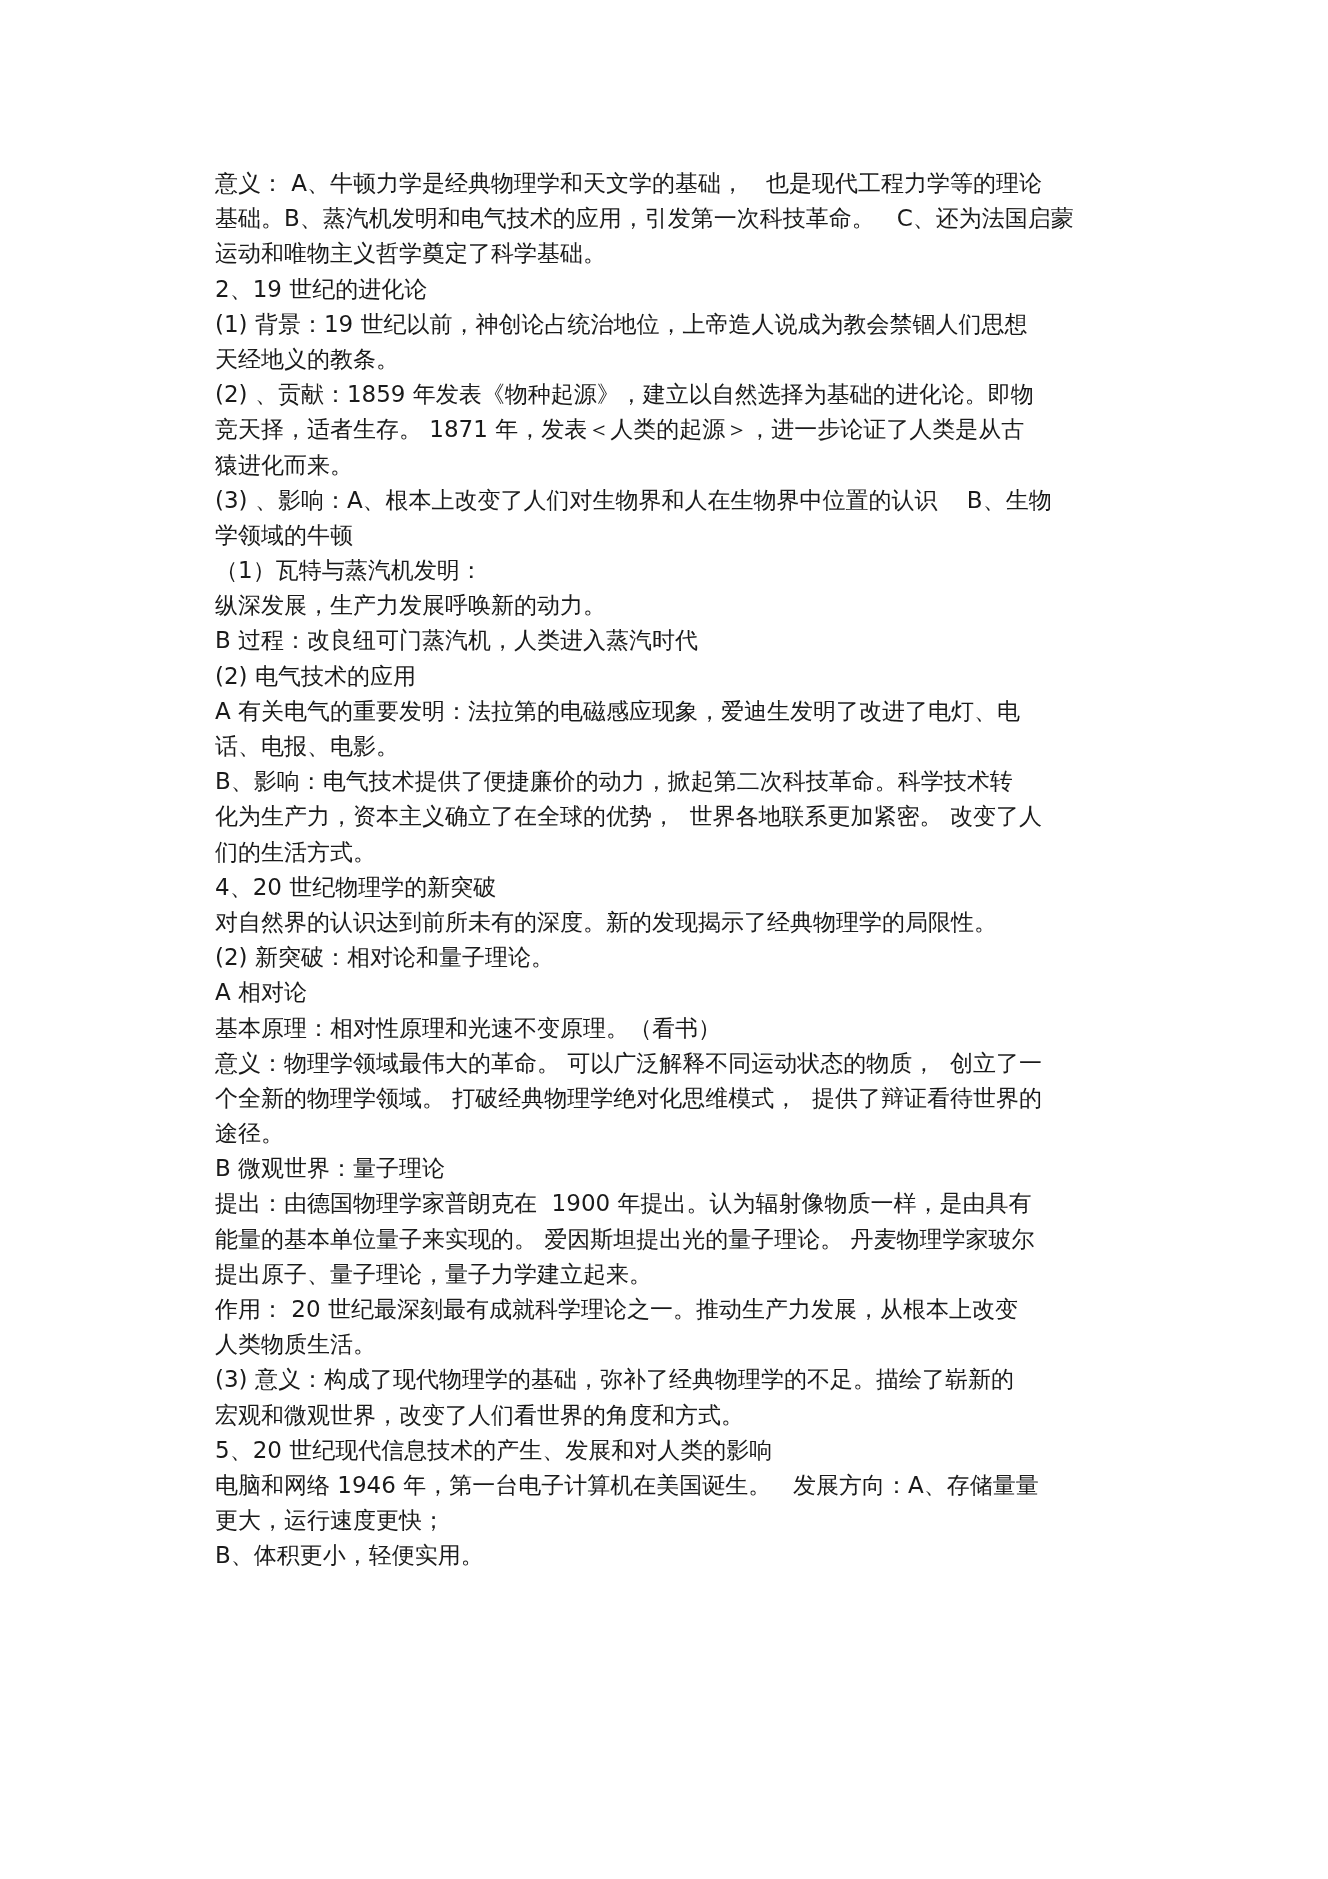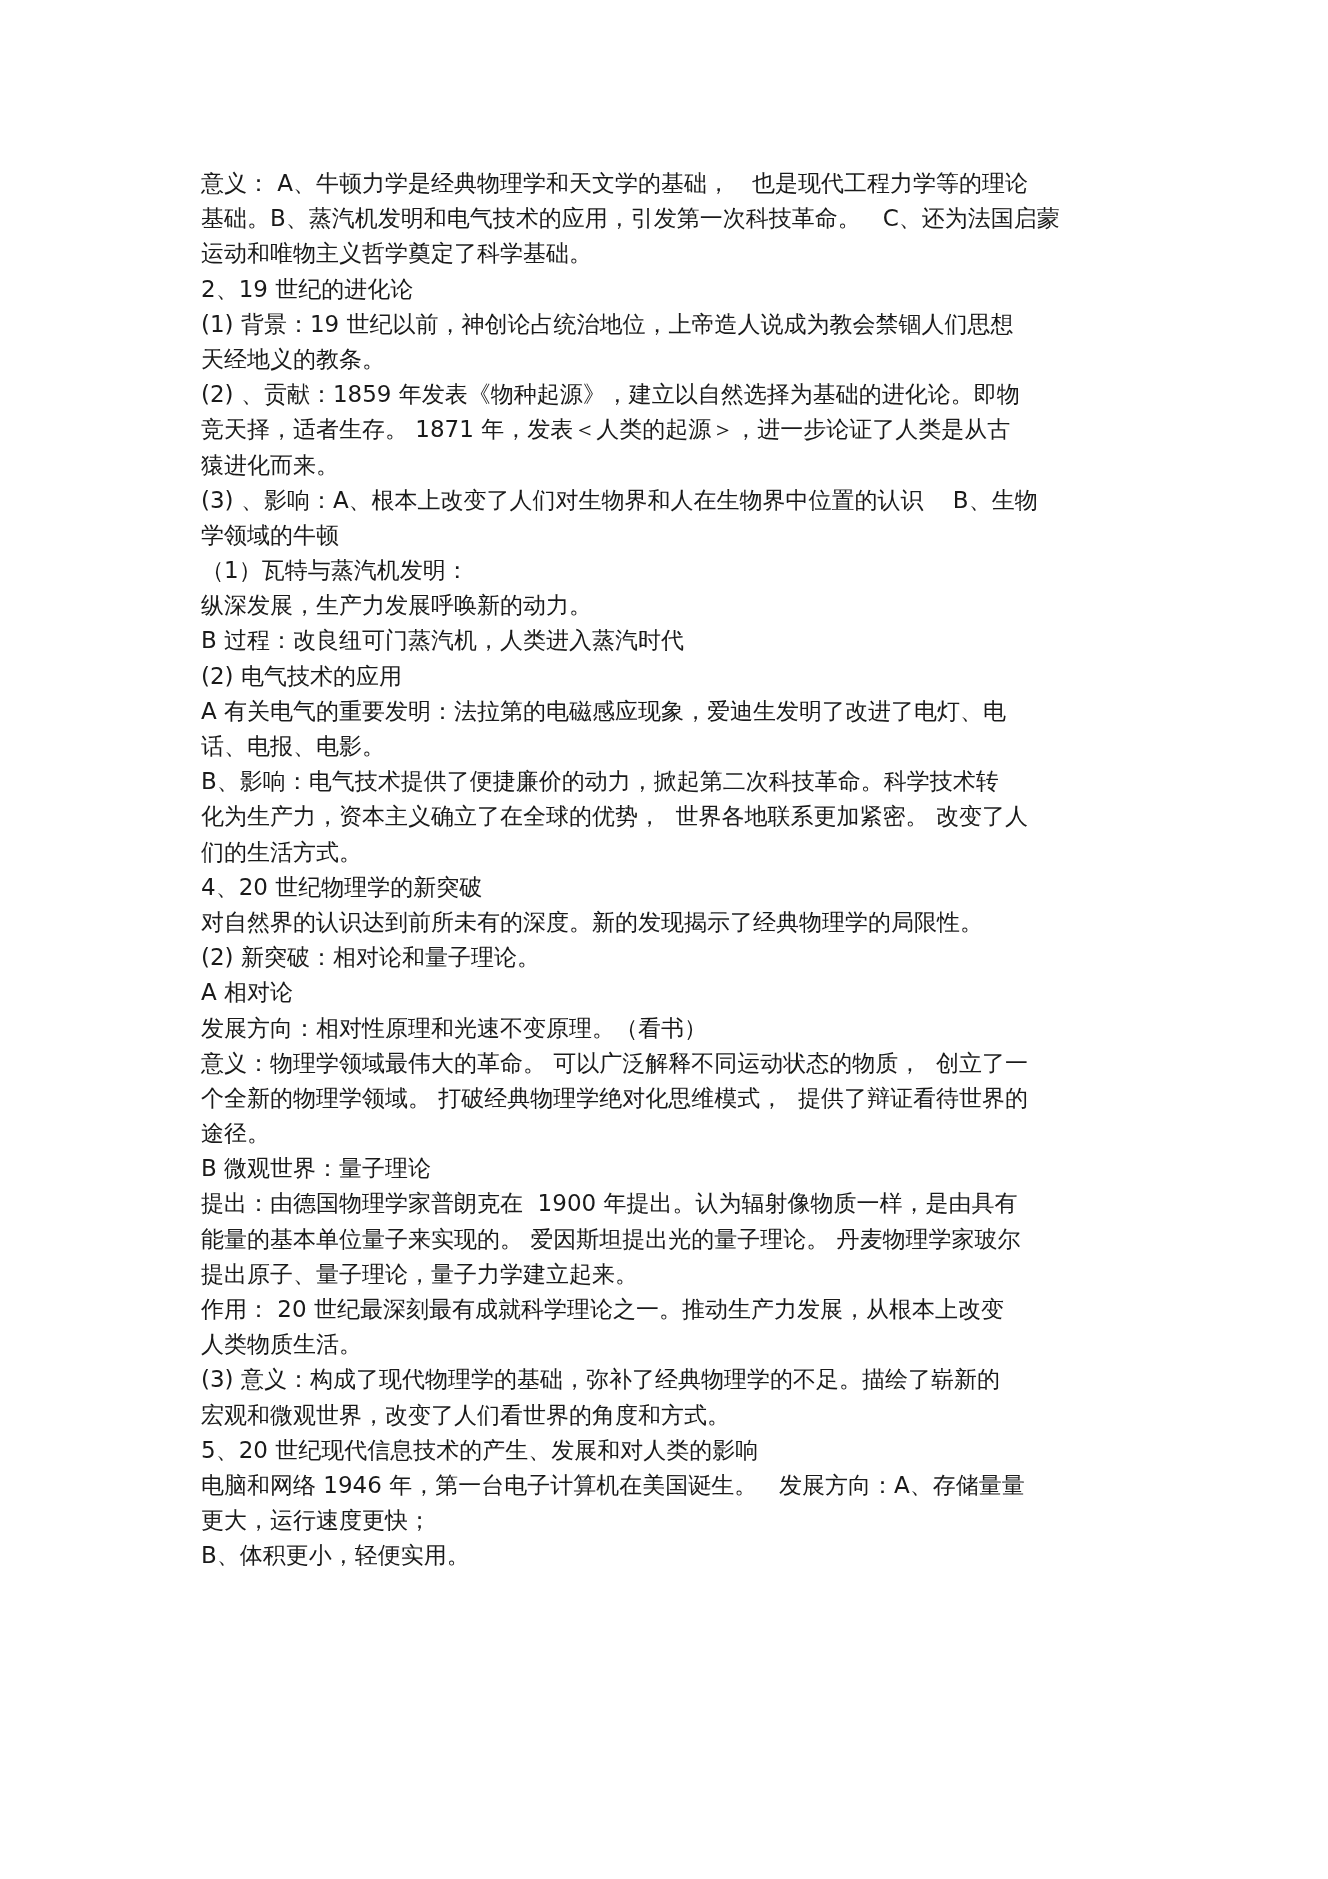--- a/index.html
+++ b/index.html
@@ -1,19 +1,19 @@
 <!DOCTYPE html>
 <html><head>
 <meta charset="utf-8">
 <style>
   html, body { margin: 0; padding: 0; background: #ffffff; }
   body { width: 1328px; height: 1879px; position: relative; overflow: hidden; }
   .page {
     position: absolute;
-    left: 201px;
+    left: 215px;
     top: 166px;
     width: 940px;
     font-family: "DejaVu Sans", "Liberation Sans", sans-serif;
     font-size: 23px;
     color: #1a1a1a;
   }
   .line {
     height: 35.2px;
     line-height: 35.2px;
     white-space: pre;
@@ -41,21 +41,21 @@
   <div class="line">(2) 电气技术的应用</div>
   <div class="line">A 有关电气的重要发明：法拉第的电磁感应现象，爱迪生发明了改进了电灯、电</div>
   <div class="line">话、电报、电影。</div>
   <div class="line">B、影响：电气技术提供了便捷廉价的动力，掀起第二次科技革命。科学技术转</div>
   <div class="line">化为生产力，资本主义确立了在全球的优势，  世界各地联系更加紧密。 改变了人</div>
   <div class="line">们的生活方式。</div>
   <div class="line">4、20 世纪物理学的新突破</div>
   <div class="line">对自然界的认识达到前所未有的深度。新的发现揭示了经典物理学的局限性。</div>
   <div class="line">(2) 新突破：相对论和量子理论。</div>
   <div class="line">A 相对论</div>
-  <div class="line">发展方向：相对性原理和光速不变原理。（看书）</div>
+  <div class="line">基本原理：相对性原理和光速不变原理。（看书）</div>
   <div class="line">意义：物理学领域最伟大的革命。 可以广泛解释不同运动状态的物质，  创立了一</div>
   <div class="line">个全新的物理学领域。 打破经典物理学绝对化思维模式，  提供了辩证看待世界的</div>
   <div class="line">途径。</div>
   <div class="line">B 微观世界：量子理论</div>
   <div class="line">提出：由德国物理学家普朗克在  1900 年提出。认为辐射像物质一样，是由具有</div>
   <div class="line">能量的基本单位量子来实现的。 爱因斯坦提出光的量子理论。 丹麦物理学家玻尔</div>
   <div class="line">提出原子、量子理论，量子力学建立起来。</div>
   <div class="line">作用： 20 世纪最深刻最有成就科学理论之一。推动生产力发展，从根本上改变</div>
   <div class="line">人类物质生活。</div>
   <div class="line">(3) 意义：构成了现代物理学的基础，弥补了经典物理学的不足。描绘了崭新的</div>

